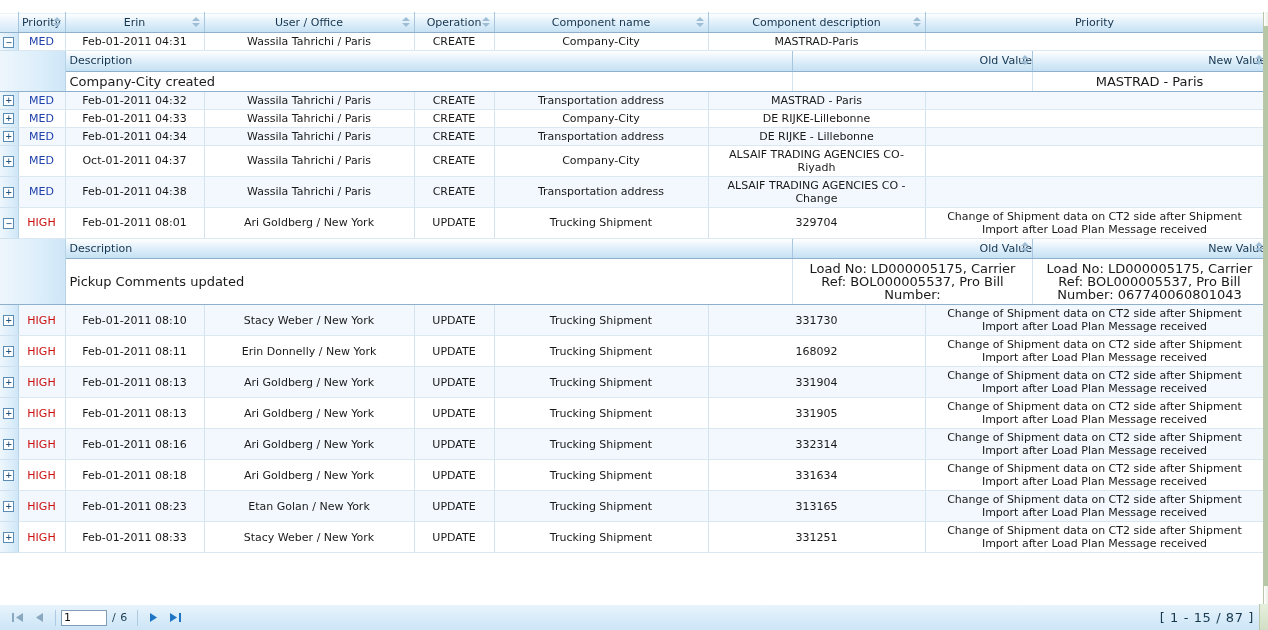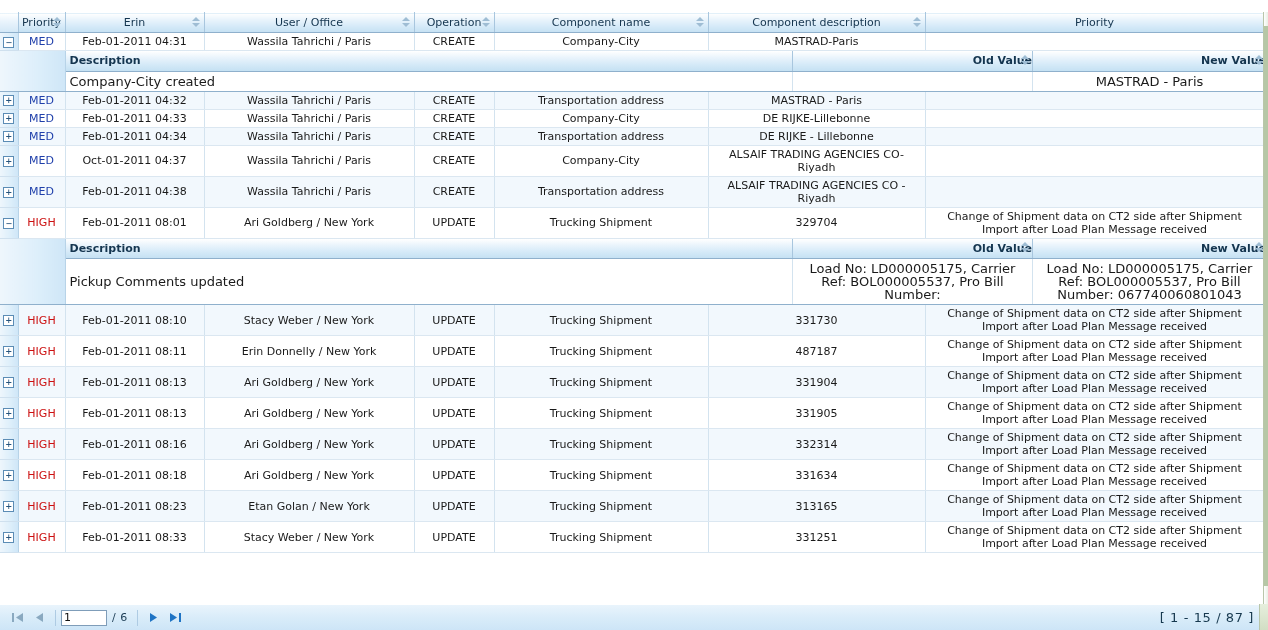--- a/index.html
+++ b/index.html
@@ -152,21 +152,21 @@
     table-layout: fixed;
     width: 100%;
   }
   table.subtable th.shcell {
     height: 20px;
     box-sizing: border-box;
     background: linear-gradient(to bottom, #ffffff 0%, #eaf4fc 32%, #d6eaf8 66%, #c5e1f3 100%);
     border-right: 1px solid #a8c6de;
     border-bottom: 1px solid #8fb0cc;
     color: #14354f;
-    font-weight: bold;
+    font-weight: normal;
     font-size: 11px;
     vertical-align: middle;
     position: relative;
     white-space: nowrap;
     overflow: hidden;
   }
   table.subtable th.shcell.left  { text-align: left; padding-left: 4px; }
   table.subtable th.shcell.center{ text-align: right; }
   table.subtable td.scell {
     border-right: 1px solid #d3e3ef;
@@ -417,21 +417,21 @@
             <td class="cell-wrap">ALSAIF TRADING AGENCIES CO-Riyadh</td>
             <td class="cell-comment"></td>
           </tr>
           <tr class="datarow alt">
             <td class="expcell"><span class="expbtn">+</span></td>
             <td><span class="pri-med">MED</span></td>
             <td>Feb-01-2011 04:38</td>
             <td>Wassila Tahrichi / Paris</td>
             <td>CREATE</td>
             <td class="cell-wrap">Transportation address</td>
-            <td class="cell-wrap">ALSAIF TRADING AGENCIES CO - Riyadh</td>
+            <td class="cell-wrap">ALSAIF TRADING AGENCIES CO - Change</td>
             <td class="cell-comment"></td>
           </tr>
           <tr class="datarow norm">
             <td class="expcell"><span class="expbtn">−</span></td>
             <td><span class="pri-high">HIGH</span></td>
             <td>Feb-01-2011 08:01</td>
             <td>Ari Goldberg / New York</td>
             <td>UPDATE</td>
             <td class="cell-wrap">Trucking Shipment</td>
             <td class="cell-wrap">329704</td>
@@ -479,21 +479,21 @@
             <td class="cell-wrap">331730</td>
             <td class="cell-comment">Change of Shipment data on CT2 side after Shipment Import after Load Plan Message received</td>
           </tr>
           <tr class="datarow norm">
             <td class="expcell"><span class="expbtn">+</span></td>
             <td><span class="pri-high">HIGH</span></td>
             <td>Feb-01-2011 08:11</td>
             <td>Erin Donnelly / New York</td>
             <td>UPDATE</td>
             <td class="cell-wrap">Trucking Shipment</td>
-            <td class="cell-wrap">487187</td>
+            <td class="cell-wrap">168092</td>
             <td class="cell-comment">Change of Shipment data on CT2 side after Shipment Import after Load Plan Message received</td>
           </tr>
           <tr class="datarow alt">
             <td class="expcell"><span class="expbtn">+</span></td>
             <td><span class="pri-high">HIGH</span></td>
             <td>Feb-01-2011 08:13</td>
             <td>Ari Goldberg / New York</td>
             <td>UPDATE</td>
             <td class="cell-wrap">Trucking Shipment</td>
             <td class="cell-wrap">331904</td>

